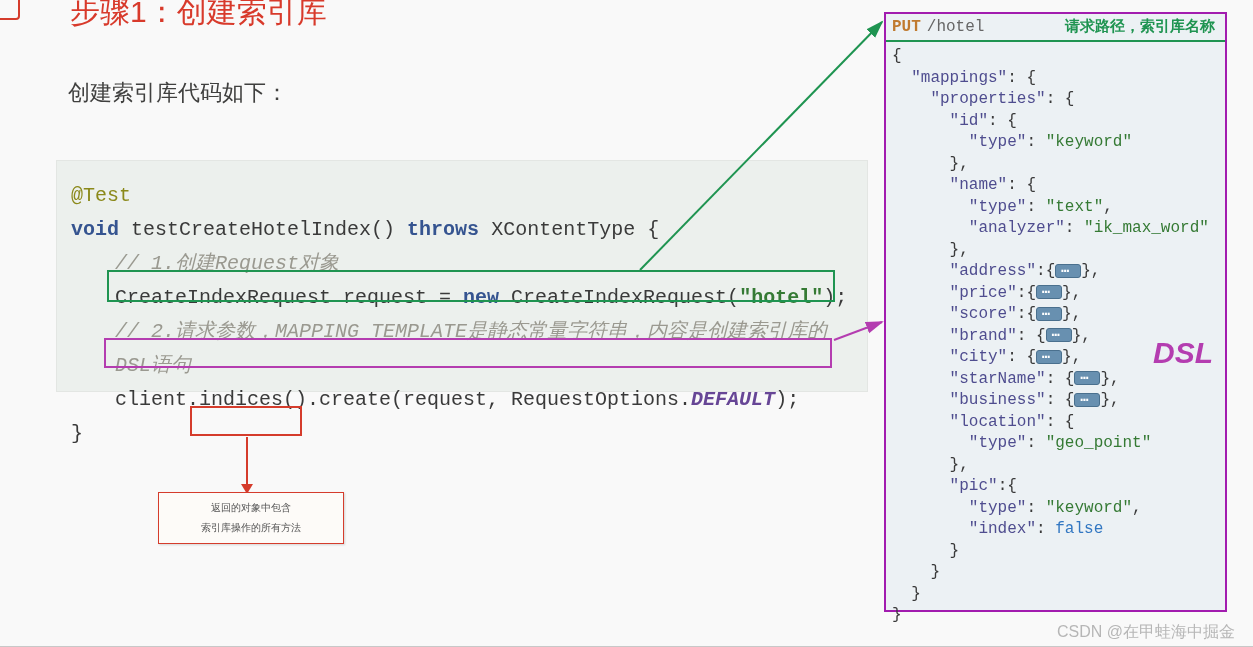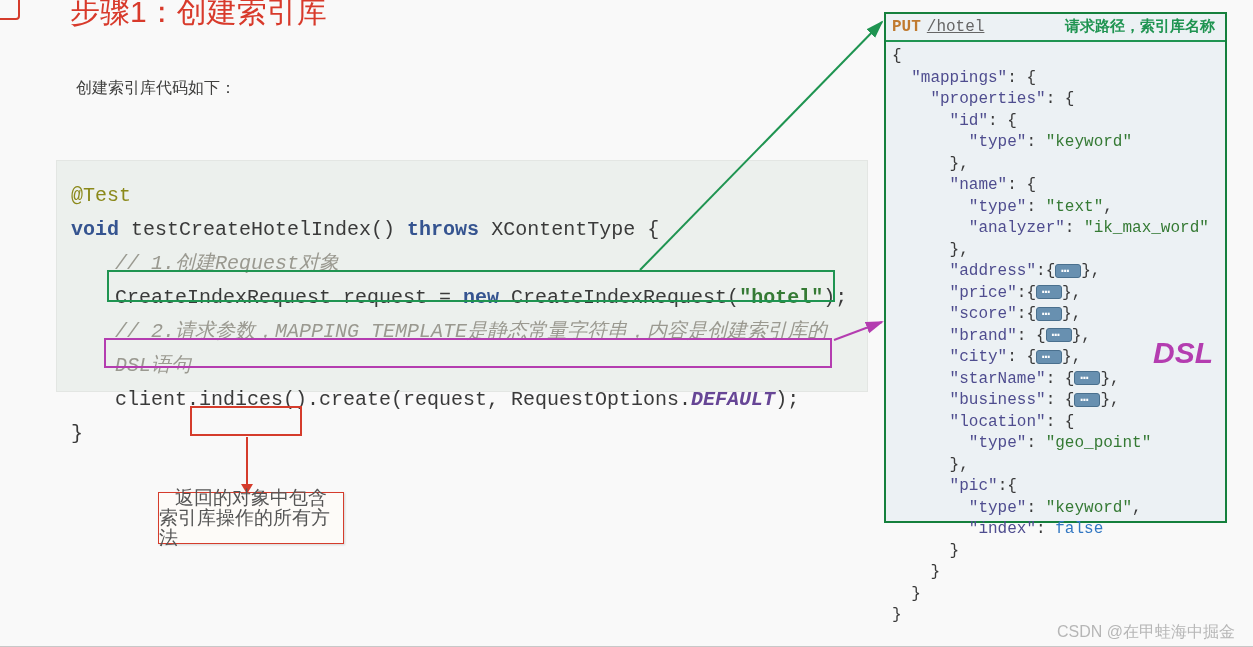--- a/index.html
+++ b/index.html
@@ -15,22 +15,22 @@
       position: absolute;
       top: -8px;
       left: 70px;
       font-size: 30px;
       color: #d83a2b;
       font-weight: 500;
     }
     .subtitle {
       position: absolute;
       top: 78px;
-      left: 76px;
-      font-size: 16px;
+      left: 68px;
+      font-size: 22px;
       color: #40403f;
     }
     .code-box {
       position: absolute;
       top: 160px;
       left: 56px;
       width: 812px;
       height: 232px;
       background: #ecf0ed;
       border: 1px solid #e3e6e3;
@@ -81,21 +81,21 @@
       left: 158px;
       width: 186px;
       height: 52px;
       border: 1px solid #d53c2c;
       background: #fdfbf8;
       box-shadow: 1px 1px 2px rgba(0,0,0,0.15);
       display: flex;
       flex-direction: column;
       align-items: center;
       justify-content: center;
-      font-size: 19px;
+      font-size: 10px;
       color: #555;
       line-height: 20px;
     }
     .note-line {
       position: absolute;
       top: 437px;
       left: 246px;
       width: 2px;
       height: 55px;
       background: #d53c2c;
@@ -108,35 +108,35 @@
       border-left: 6px solid transparent;
       border-right: 6px solid transparent;
       border-top: 10px solid #d53c2c;
     }
     
     .dsl-panel {
       position: absolute;
       top: 12px;
       left: 884px;
       width: 343px;
-      height: 511px;
-      border: 2px solid #15803d;
+      height: 600px;
+      border: 2px solid #a21caf;
       background: #ecf1f4;
     }
     .dsl-header {
       height: 28px;
       border-bottom: 2px solid #1f9451;
       display: flex;
       align-items: center;
       font-family: "Courier New", monospace;
       font-size: 16px;
       padding-left: 6px;
     }
     .put { color: #c07a2f; font-weight: bold; }
-    .path { color: #666; margin-left: 6px; text-decoration: underline; }
+    .path { color: #666; margin-left: 6px; }
     .dsl-header-note {
       position: absolute;
       top: 3px;
       right: 10px;
       font-size: 15px;
       color: #1f9451;
       font-weight: bold;
     }
     .dsl-body {
       padding: 4px 6px;

